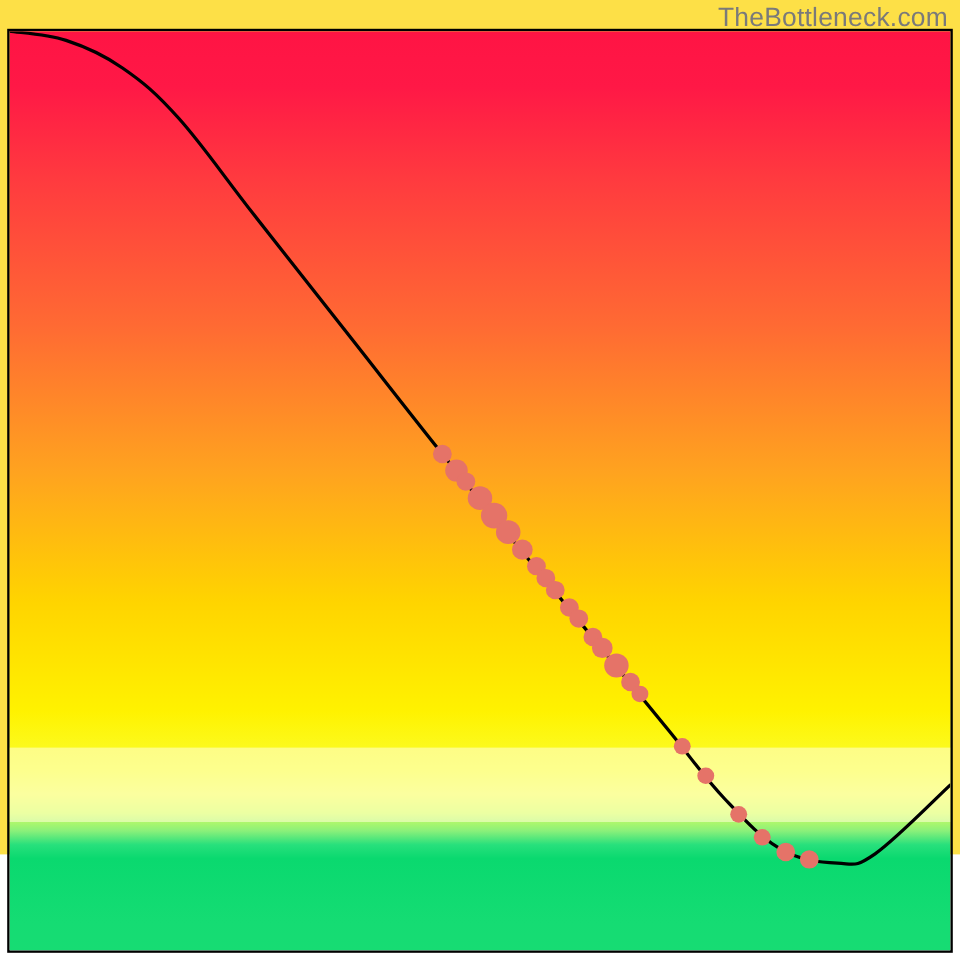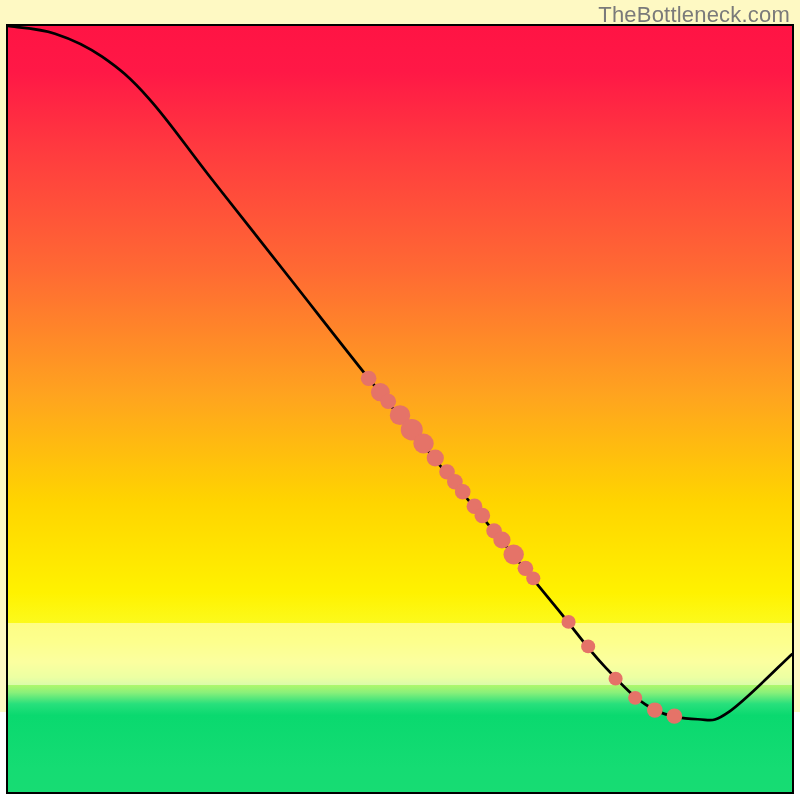--- a/index.html
+++ b/index.html
@@ -7,21 +7,21 @@
     padding: 0;
     width: 800px;
     height: 800px;
     overflow: hidden;
     font-family: Arial, Helvetica, sans-serif;
   }
   .stage {
     position: relative;
     width: 800px;
     height: 712px;
-    background: #fef9c3;
+    background: #fde047;
   }
   .plot {
     position: absolute;
     left: 6px;
     top: 24px;
     width: 788px;
     height: 770px;
     border: 2px solid #000;
     box-sizing: border-box;
     overflow: hidden;

